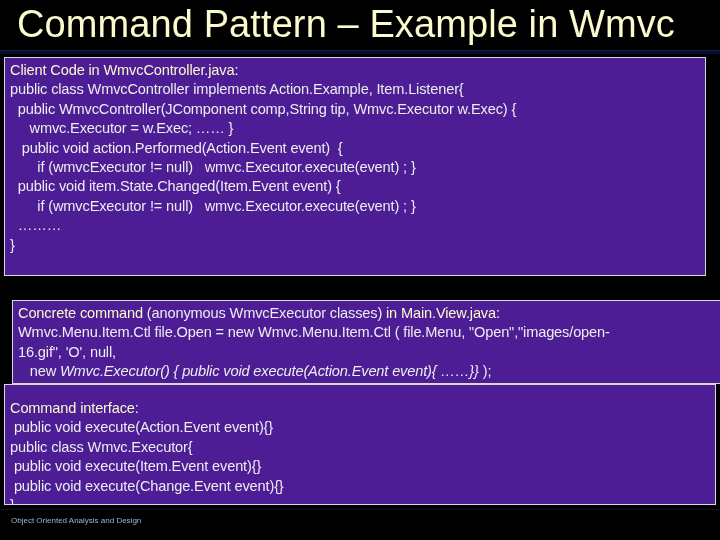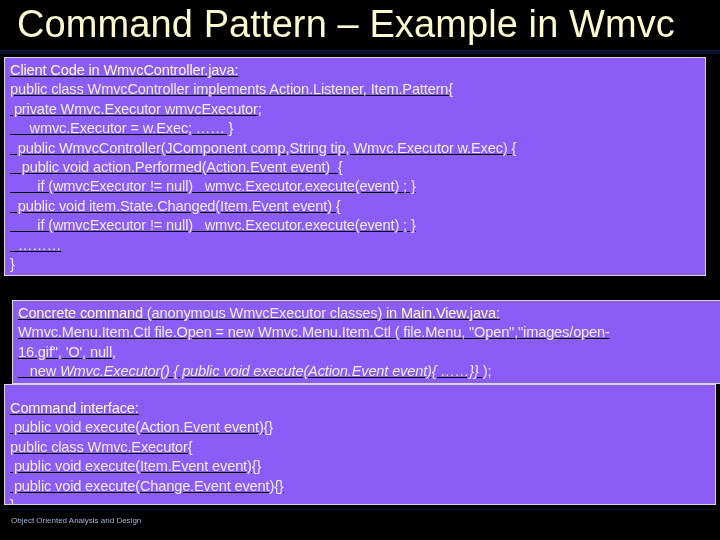--- a/index.html
+++ b/index.html
@@ -46,25 +46,24 @@
     top: 50px;
     width: 720px;
     height: 3px;
     background: #0A0E2E;
     border-top: 1px solid #12204a;
   }
 
   
   .code-box {
     position: absolute;
-    background: #8b5cf6;
+    background: #4c1d95;
     border: 1px solid #D8D8D8;
     box-sizing: border-box;
     overflow: hidden;
-    text-decoration: underline;
   }
   .box-client  { left: 4px;  top: 57px;  width: 702px; height: 219px; }
   .box-concrete{ left: 12px;  top: 300px; width: 712px; height: 84px;  }
   .box-interface{left: 4px;  top: 384px; width: 712px; height: 121px; }
 
   .code-line {
     color: #EDEDED;
     font-size: 14.6px;
     line-height: 19.4px;
     white-space: pre;
@@ -124,24 +123,23 @@
 <div class="slide">
 
   <div class="title-bar">
     <div class="title-text">Command Pattern – Example in Wmvc</div>
   </div>
   <div class="title-rule"></div>
 
   <div class="code-box box-client">
     <div class="lines">
       <div class="code-line hl">Client Code in WmvcController.java:</div>
-      <div class="code-line">public class WmvcController implements Action.Listener, Item.Pattern{</div>
-      <div class="code-line"> private Wmvc.Executor wmvcExecutor;</div>
+      <div class="code-line">public class WmvcController implements Action.Example, Item.Listener{</div>
+      <div class="code-line">  public WmvcController(JComponent comp,String tip, Wmvc.Executor w.Exec) {</div>
       <div class="code-line">     wmvc.Executor = w.Exec; …… }</div>
-      <div class="code-line">  public WmvcController(JComponent comp,String tip, Wmvc.Executor w.Exec) {</div>
       <div class="code-line">   public void action.Performed(Action.Event event)  {</div>
       <div class="code-line">       if (wmvcExecutor != null)   wmvc.Executor.execute(event) ; }</div>
       <div class="code-line">  public void item.State.Changed(Item.Event event) {</div>
       <div class="code-line">       if (wmvcExecutor != null)   wmvc.Executor.execute(event) ; }</div>
       <div class="code-line">  ………</div>
       <div class="code-line">}</div>
     </div>
   </div>
 
   <div class="code-box box-concrete">

